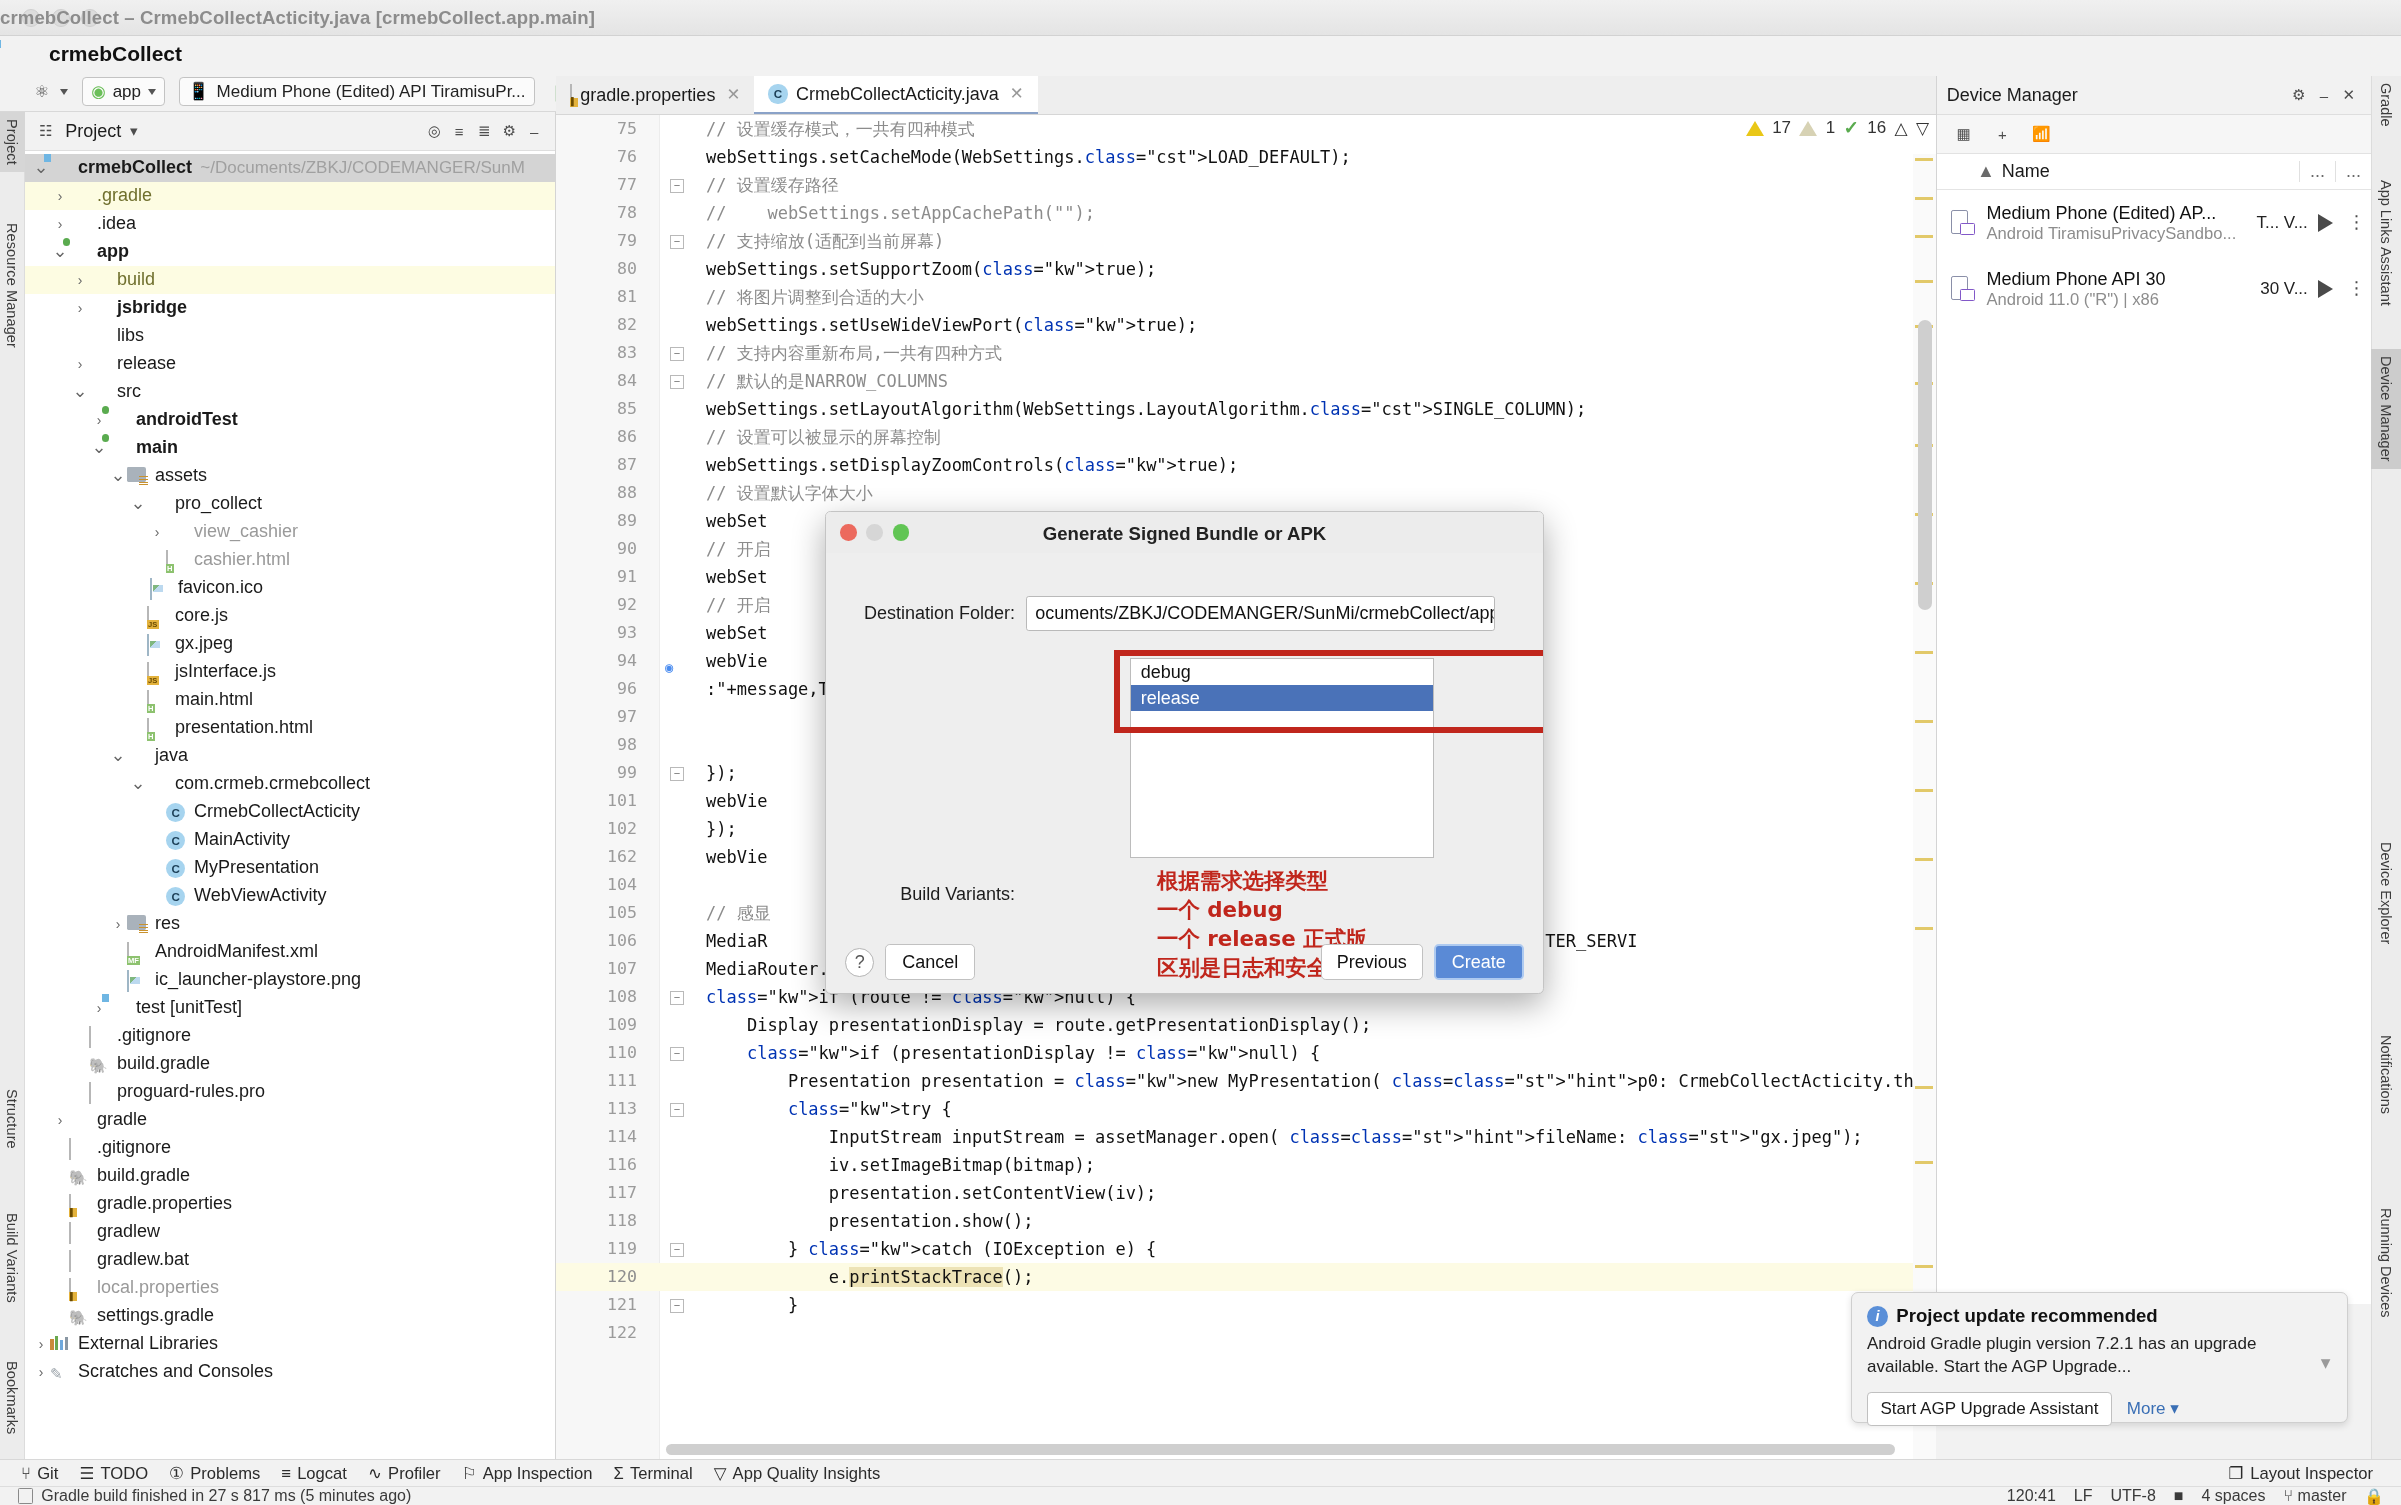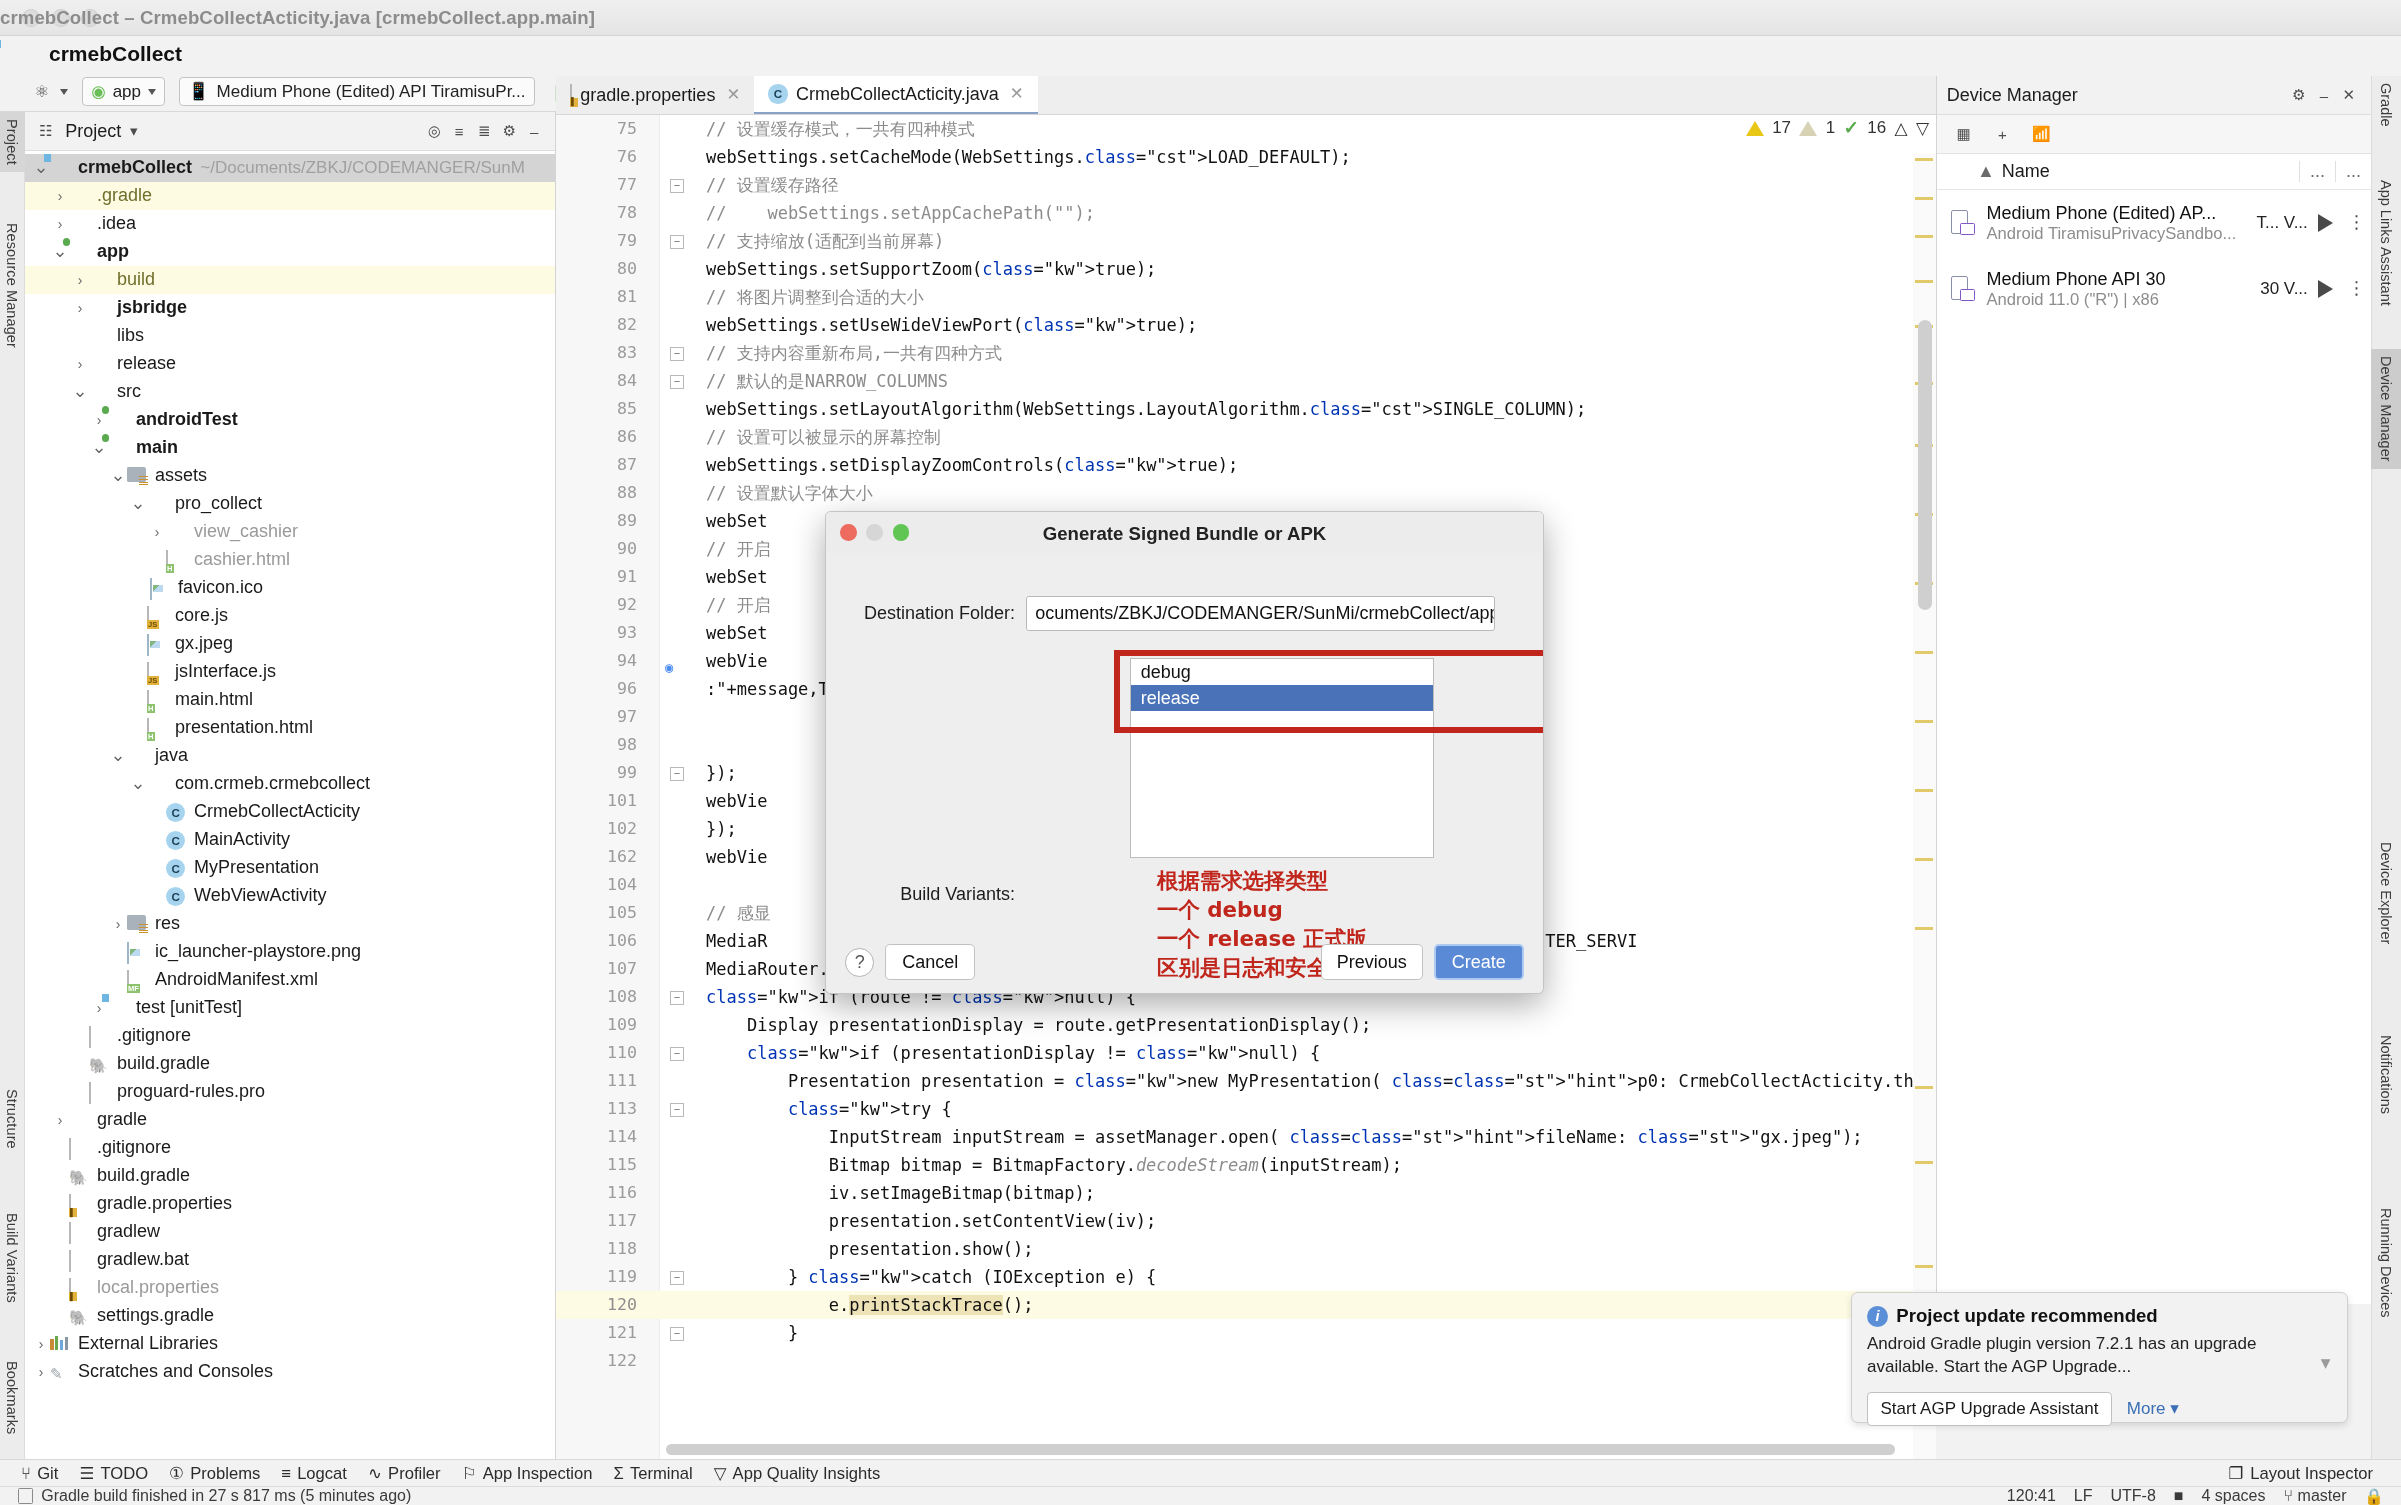--- a/index.html
+++ b/index.html
@@ -526,27 +526,27 @@
         </div>
         <div class="row" style="padding-left: 84px;">
           <span class="arrow">›</span>
           <span class="ficon">
             <span class="fold lines"></span>
           </span>
           <span class="lbl">res</span>
         </div>
         <div class="row" style="padding-left: 84px;">
           <span class="arrow empty">&nbsp;</span>
+          <span class="ficon"><span class="fdoc"><span class="tag mf">MF</span></span></span>
+          <span class="lbl">AndroidManifest.xml</span>
+        </div>
+        <div class="row" style="padding-left: 84px;">
+          <span class="arrow empty">&nbsp;</span>
           <span class="ficon"><span class="imgic"></span></span>
           <span class="lbl">ic_launcher-playstore.png</span>
-        </div>
-        <div class="row" style="padding-left: 84px;">
-          <span class="arrow empty">&nbsp;</span>
-          <span class="ficon"><span class="fdoc"><span class="tag mf">MF</span></span></span>
-          <span class="lbl">AndroidManifest.xml</span>
         </div>
         <div class="row" style="padding-left: 65px;">
           <span class="arrow">›</span>
           <span class="ficon"><span class="fold mod"></span></span>
           <span class="lbl">test [unitTest]</span>
         </div>
         <div class="row" style="padding-left: 46px;">
           <span class="arrow empty">&nbsp;</span>
           <span class="ficon"><span class="fdoc"></span></span>
           <span class="lbl">.gitignore</span>
@@ -682,21 +682,20 @@
           <div class="ln"><span class="num">104</span><span class="code"></span></div>
           <div class="ln"><span class="num">105</span><span class="code"><span class="cm">// 感显</span></span></div>
           <div class="ln"><span class="num">106</span><span class="code">MediaR                                      oService(Context.<span <span="" class="kw">class</span>="cst"&gt;MEDIA_ROUTER_SERVI</span></div>
           <div class="ln"><span class="num">107</span><span class="code">MediaRouter.RouteInfo route = mediaRouter.getSelectedRoute();</span></div>
           <div class="ln"><span class="num">108</span><span class="fold-m">−</span><span class="code"><span <span="" class="kw">class</span>="kw"&gt;if (route != <span <span="" class="kw">class</span>="kw"&gt;null) {</span></div>
           <div class="ln"><span class="num">109</span><span class="code">    Display presentationDisplay = route.getPresentationDisplay();</span></div>
           <div class="ln"><span class="num">110</span><span class="fold-m">−</span><span class="code">    <span <span="" class="kw">class</span>="kw"&gt;if (presentationDisplay != <span <span="" class="kw">class</span>="kw"&gt;null) {</span></div>
           <div class="ln"><span class="num">111</span><span class="code">        Presentation presentation = <span <span="" class="kw">class</span>="kw"&gt;new MyPresentation( <span <span="" class="kw">class</span>=<span <span="" class="kw">class</span>="st"&gt;"hint"&gt;p0: CrmebCollectActicity.this, presentationDisplay);</span></div>
           <div class="ln"><span class="num">113</span><span class="fold-m">−</span><span class="code">        <span <span="" class="kw">class</span>="kw"&gt;try {</span></div>
           <div class="ln"><span class="num">114</span><span class="code">            InputStream inputStream = assetManager.open( <span <span="" class="kw">class</span>=<span <span="" class="kw">class</span>="st"&gt;"hint"&gt;fileName: <span <span="" class="kw">class</span>="st"&gt;"gx.jpeg");</span></div>
-          <div class="ln"><span class="num">115</span><span class="code">            Bitmap bitmap = BitmapFactory.<span class="it">decodeStream</span>(inputStream);</span></div>
           <div class="ln"><span class="num">116</span><span class="code">            iv.setImageBitmap(bitmap);</span></div>
           <div class="ln"><span class="num">117</span><span class="code">            presentation.setContentView(iv);</span></div>
           <div class="ln"><span class="num">118</span><span class="code">            presentation.show();</span></div>
           <div class="ln"><span class="num">119</span><span class="fold-m">−</span><span class="code">        } <span <span="" class="kw">class</span>="kw"&gt;catch (IOException e) {</span></div>
           <div class="ln hl"><span class="num">120</span><span class="code">            e.<span class="mark">printStackTrace</span>();</span></div>
           <div class="ln"><span class="num">121</span><span class="fold-m">−</span><span class="code">        }</span></div>
           <div class="ln"><span class="num">122</span><span class="code"></span></div>
         </div>
 
       <div class="minimap">

